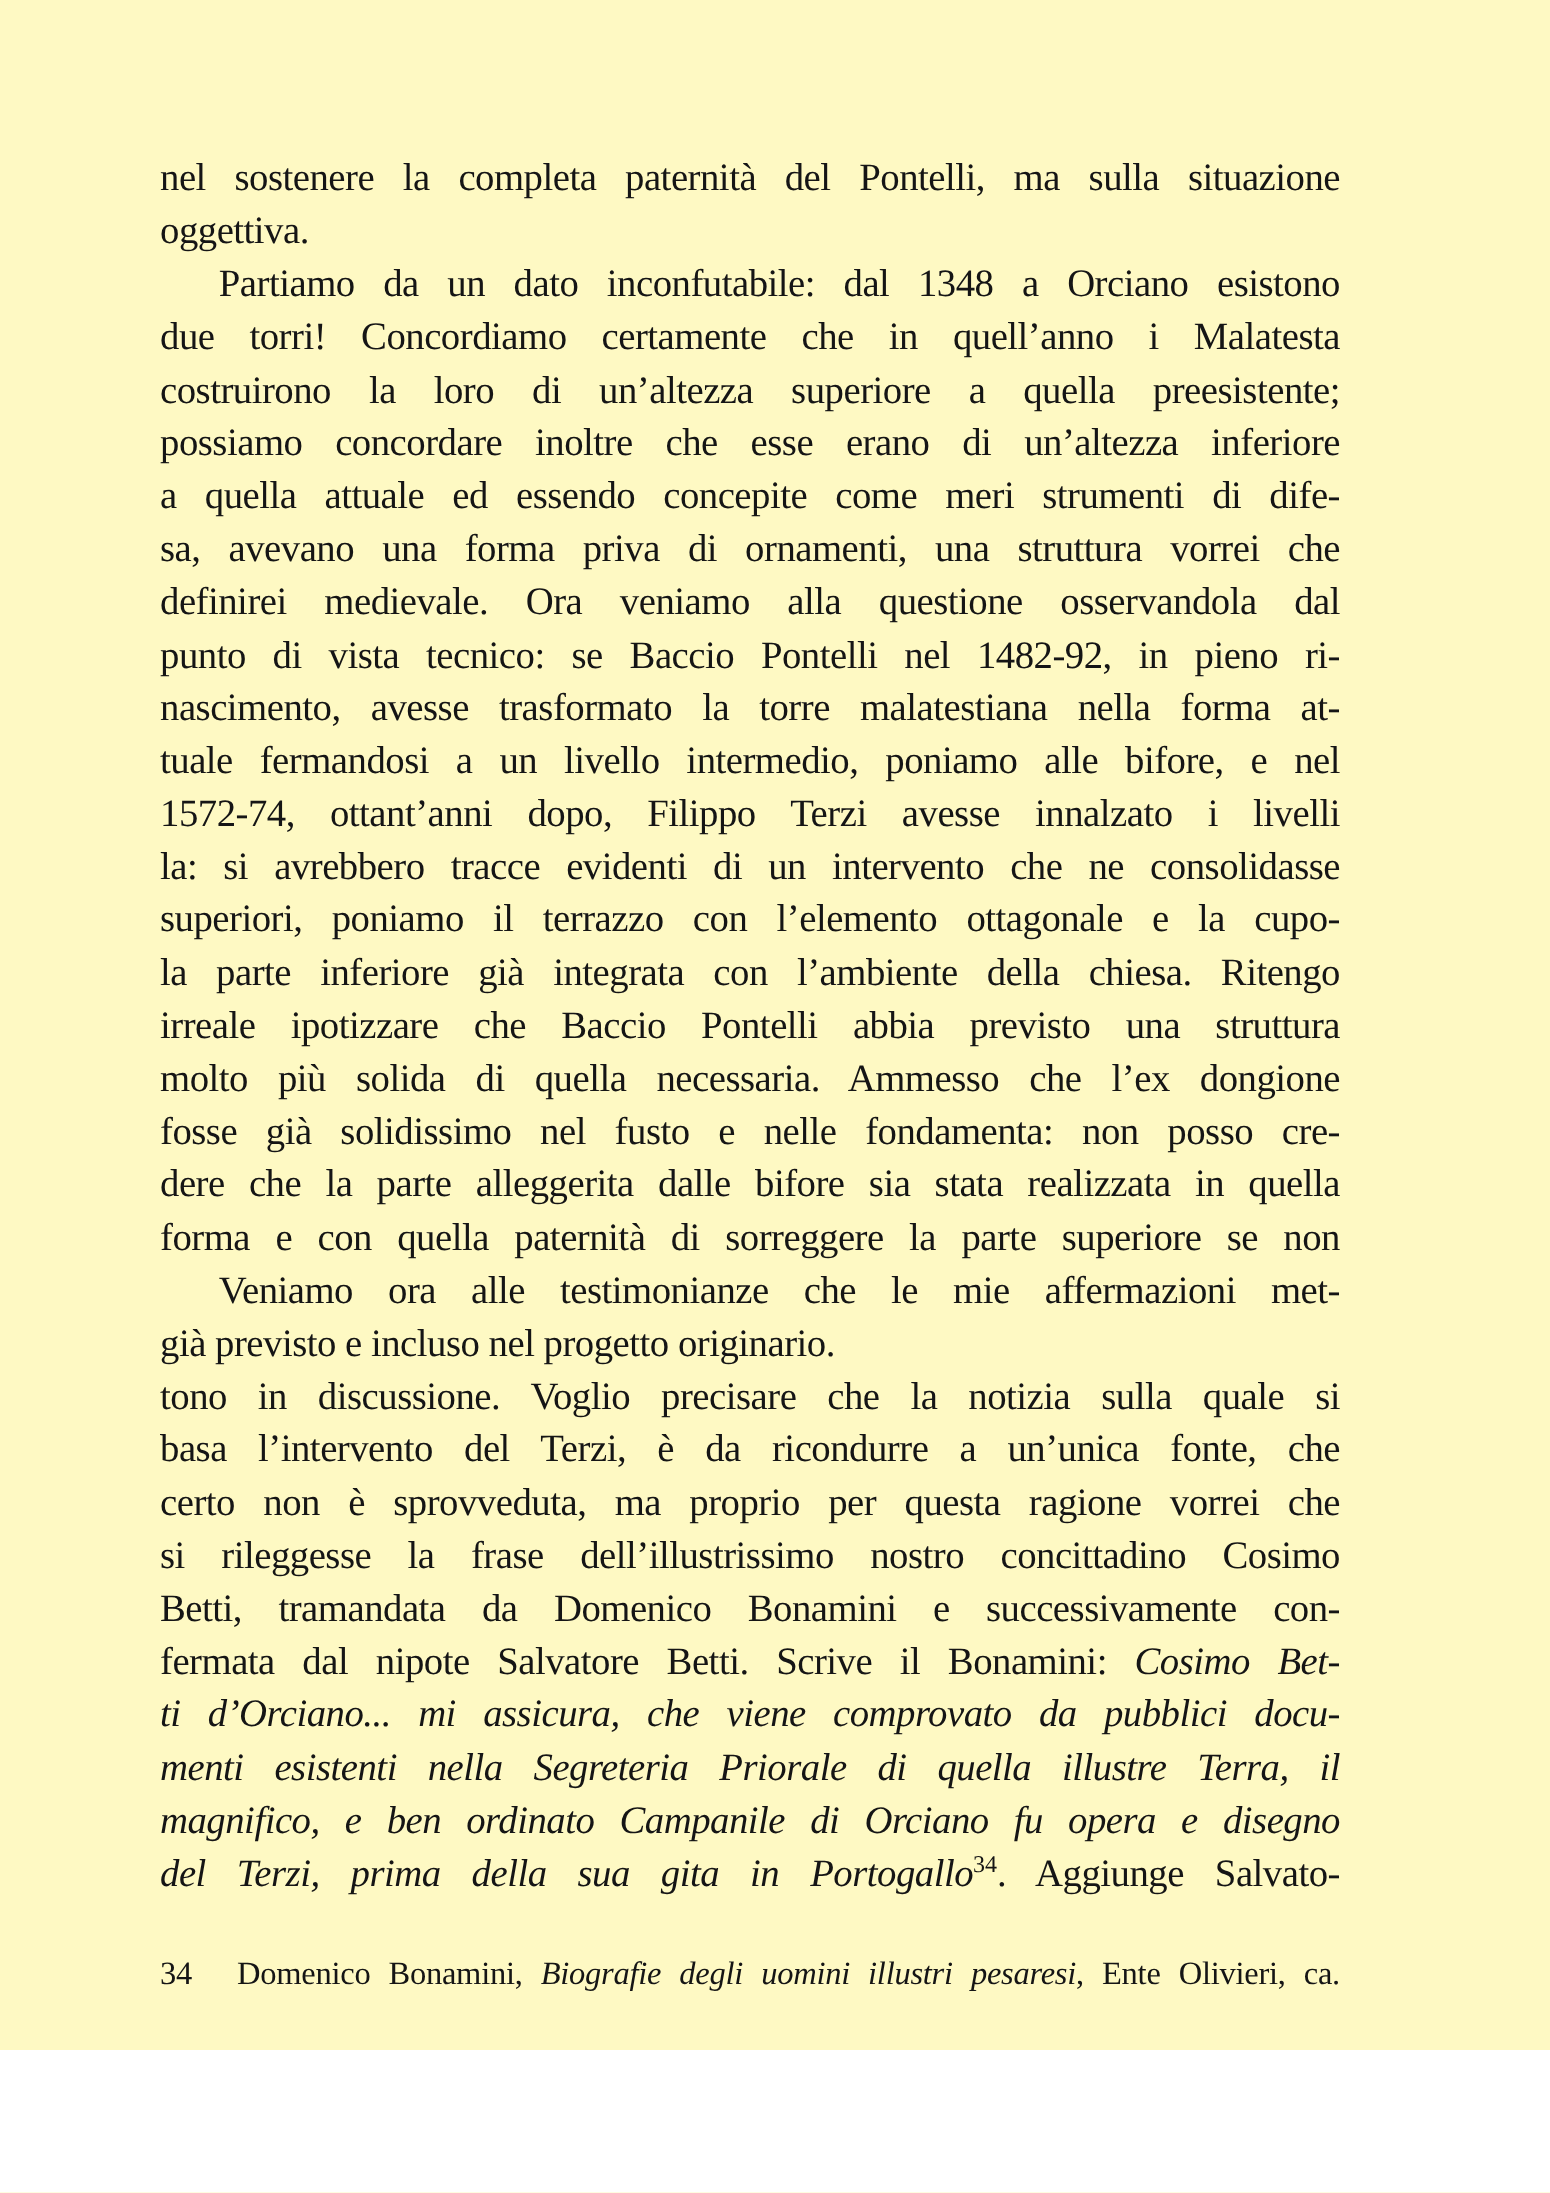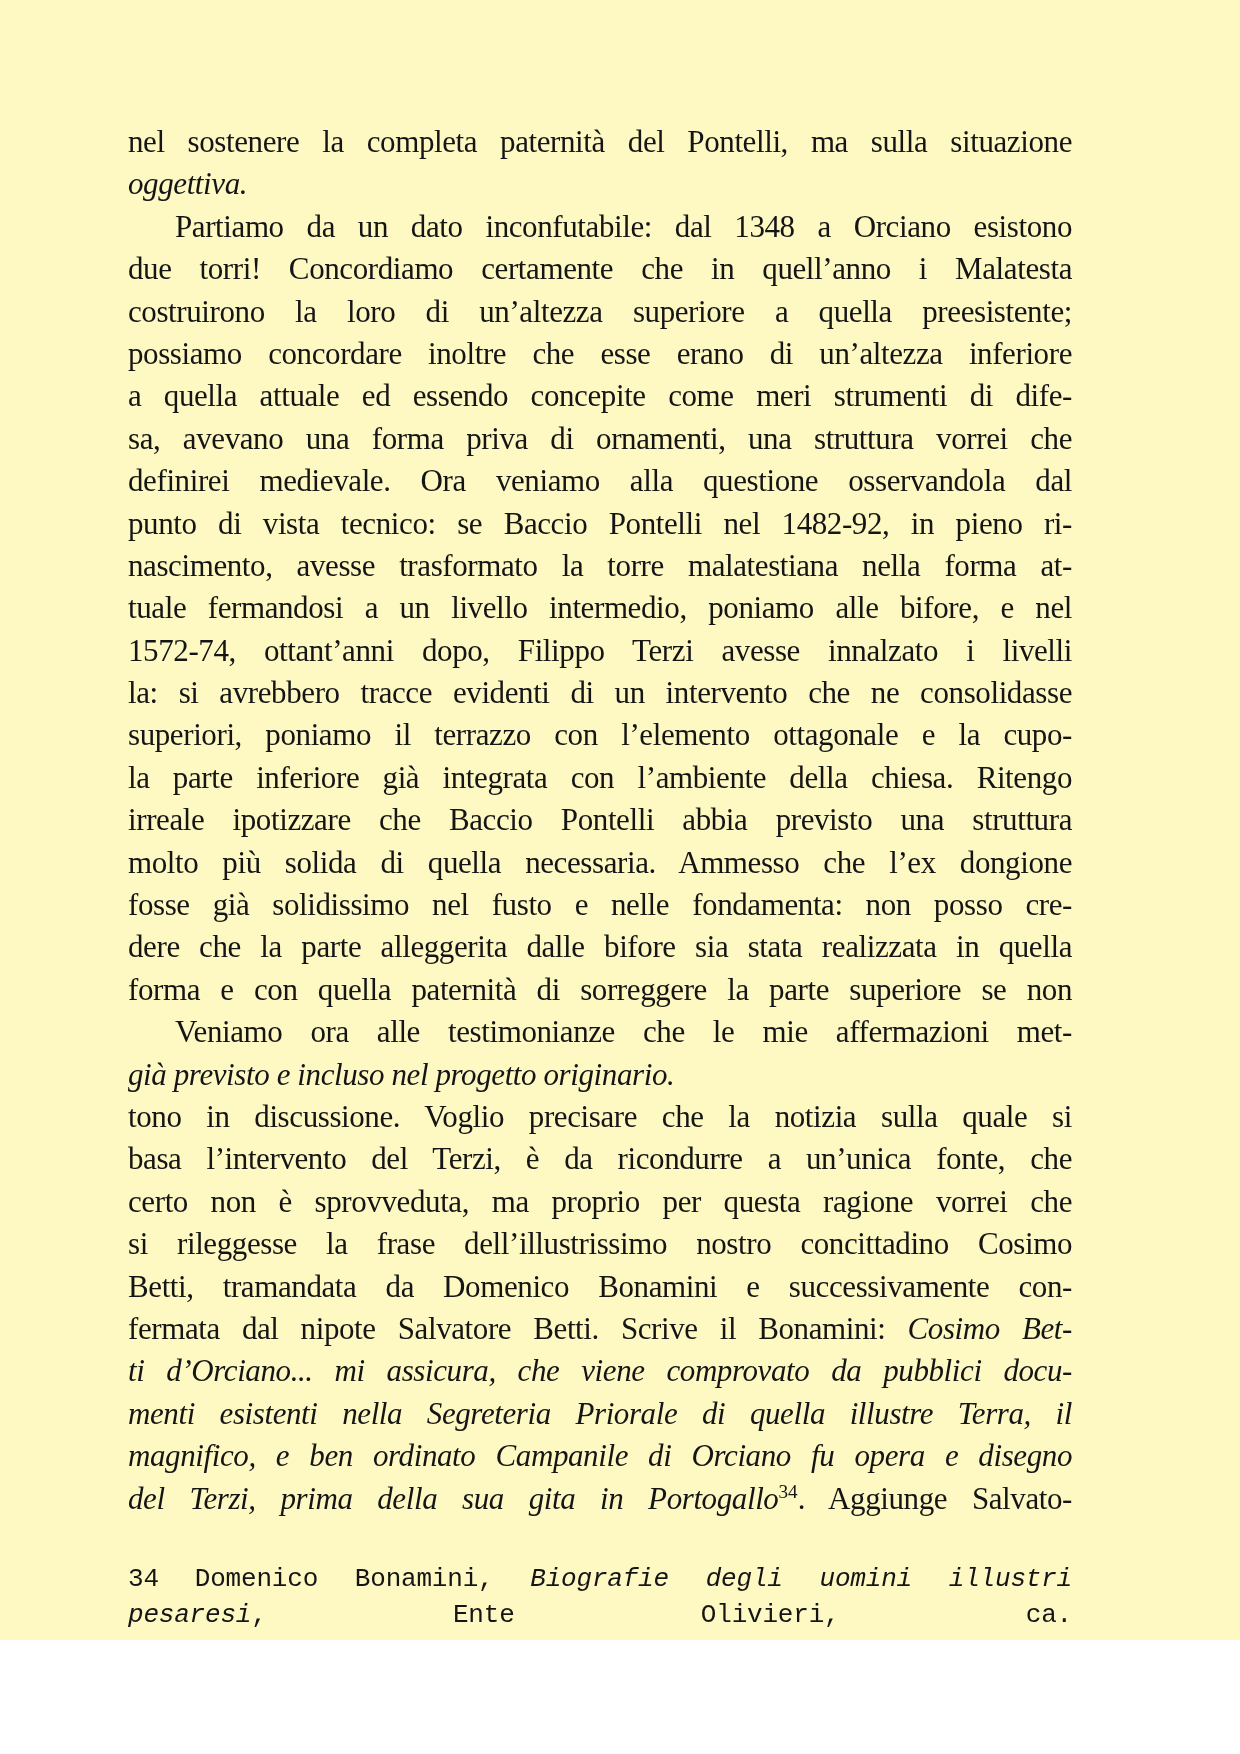--- a/index.html
+++ b/index.html
@@ -27,21 +27,20 @@
   .line {
     height: 42.4px;
     line-height: 42.4px;
     text-align: justify;
     text-align-last: justify;
     overflow: hidden;
     white-space: normal;
   }
   .line.end {
     text-align-last: left;
-    font-style: italic;
   }
   .line.indent {
     text-indent: 47px;
   }
   .line em, .footnote em {
     font-style: italic;
   }
   .line sup {
     font-style: normal;
     font-size: 0.62em;
@@ -52,21 +51,20 @@
   .footnote {
     position: absolute;
     left: 128px;
     top: 1561px;
     width: 944px;
     font-size: 26px;
     line-height: 36px;
     letter-spacing: -0.2px;
     text-align: justify;
     text-align-last: justify;
-    font-family: Liberation Mono, monospace;
   }
   .fn-gap {
     display: inline-block;
     width: 36px;
   }
   .page-number {
     position: absolute;
     left: 128px;
     top: 1647px;
     width: 944px;

